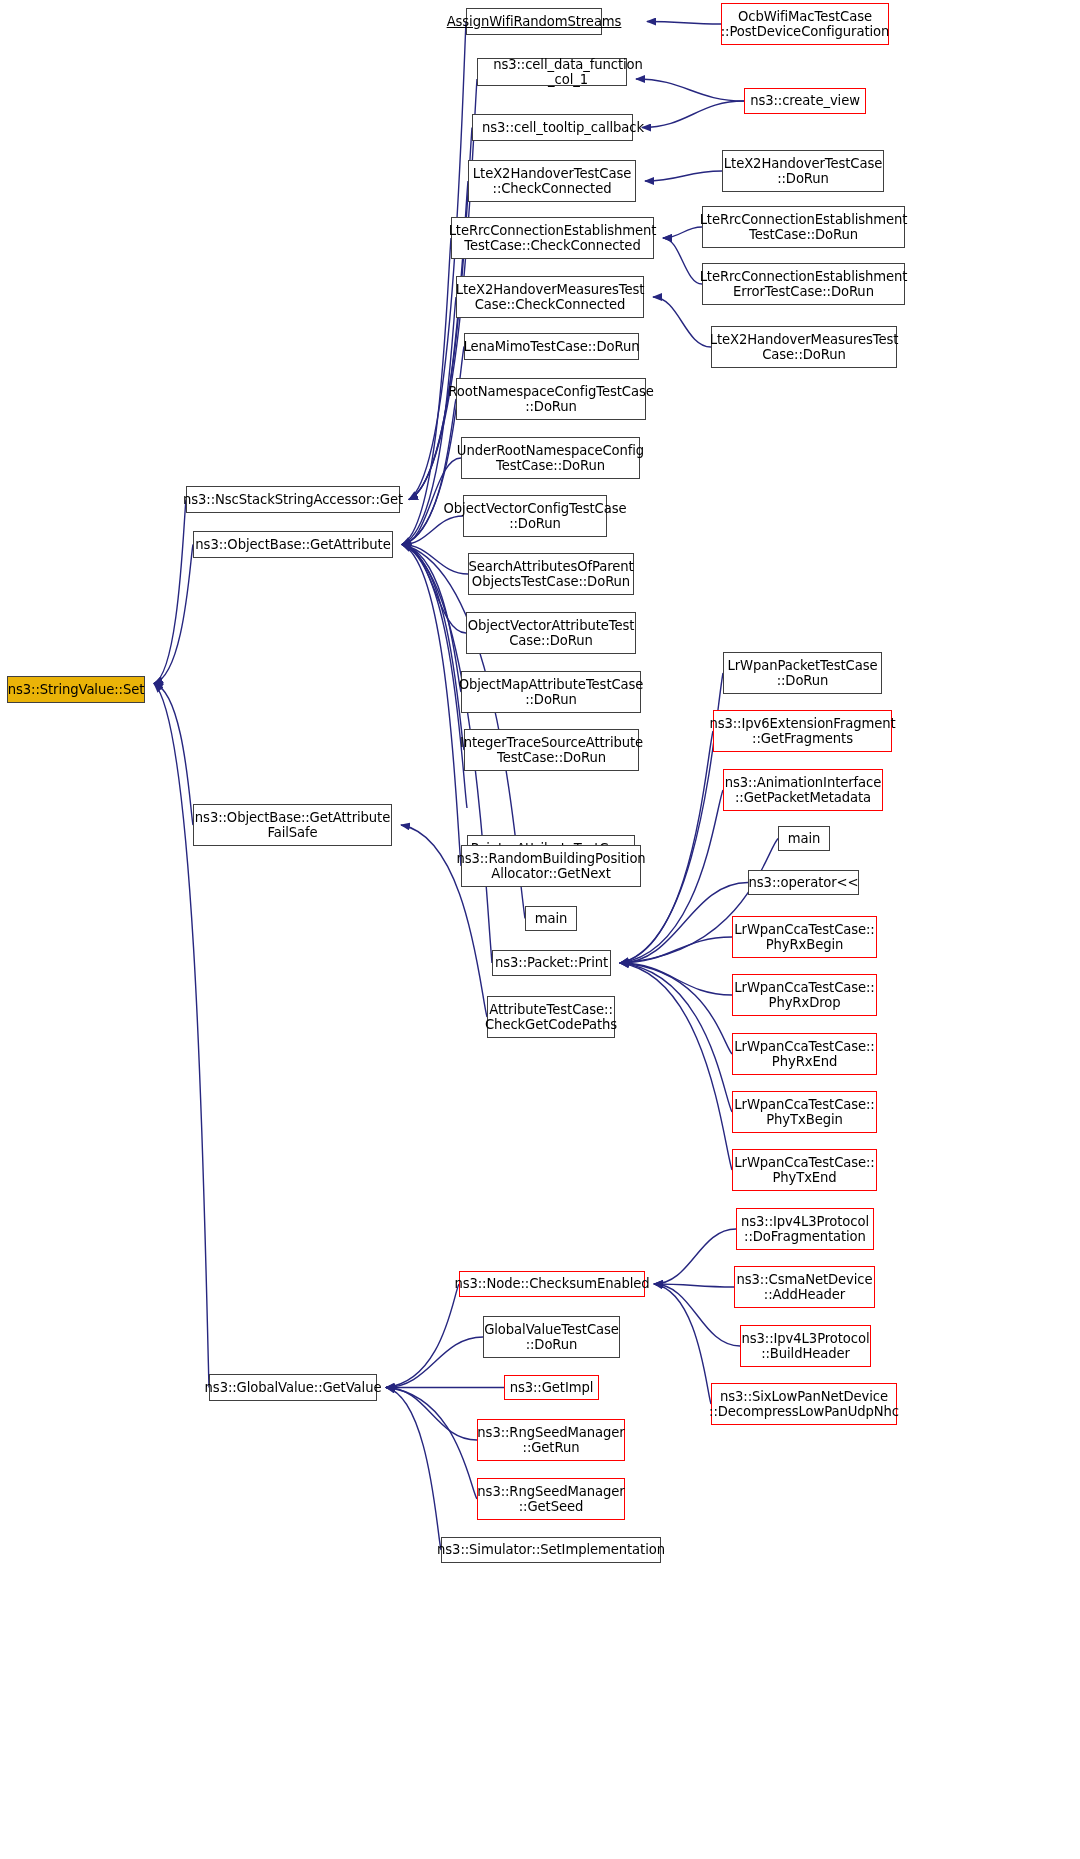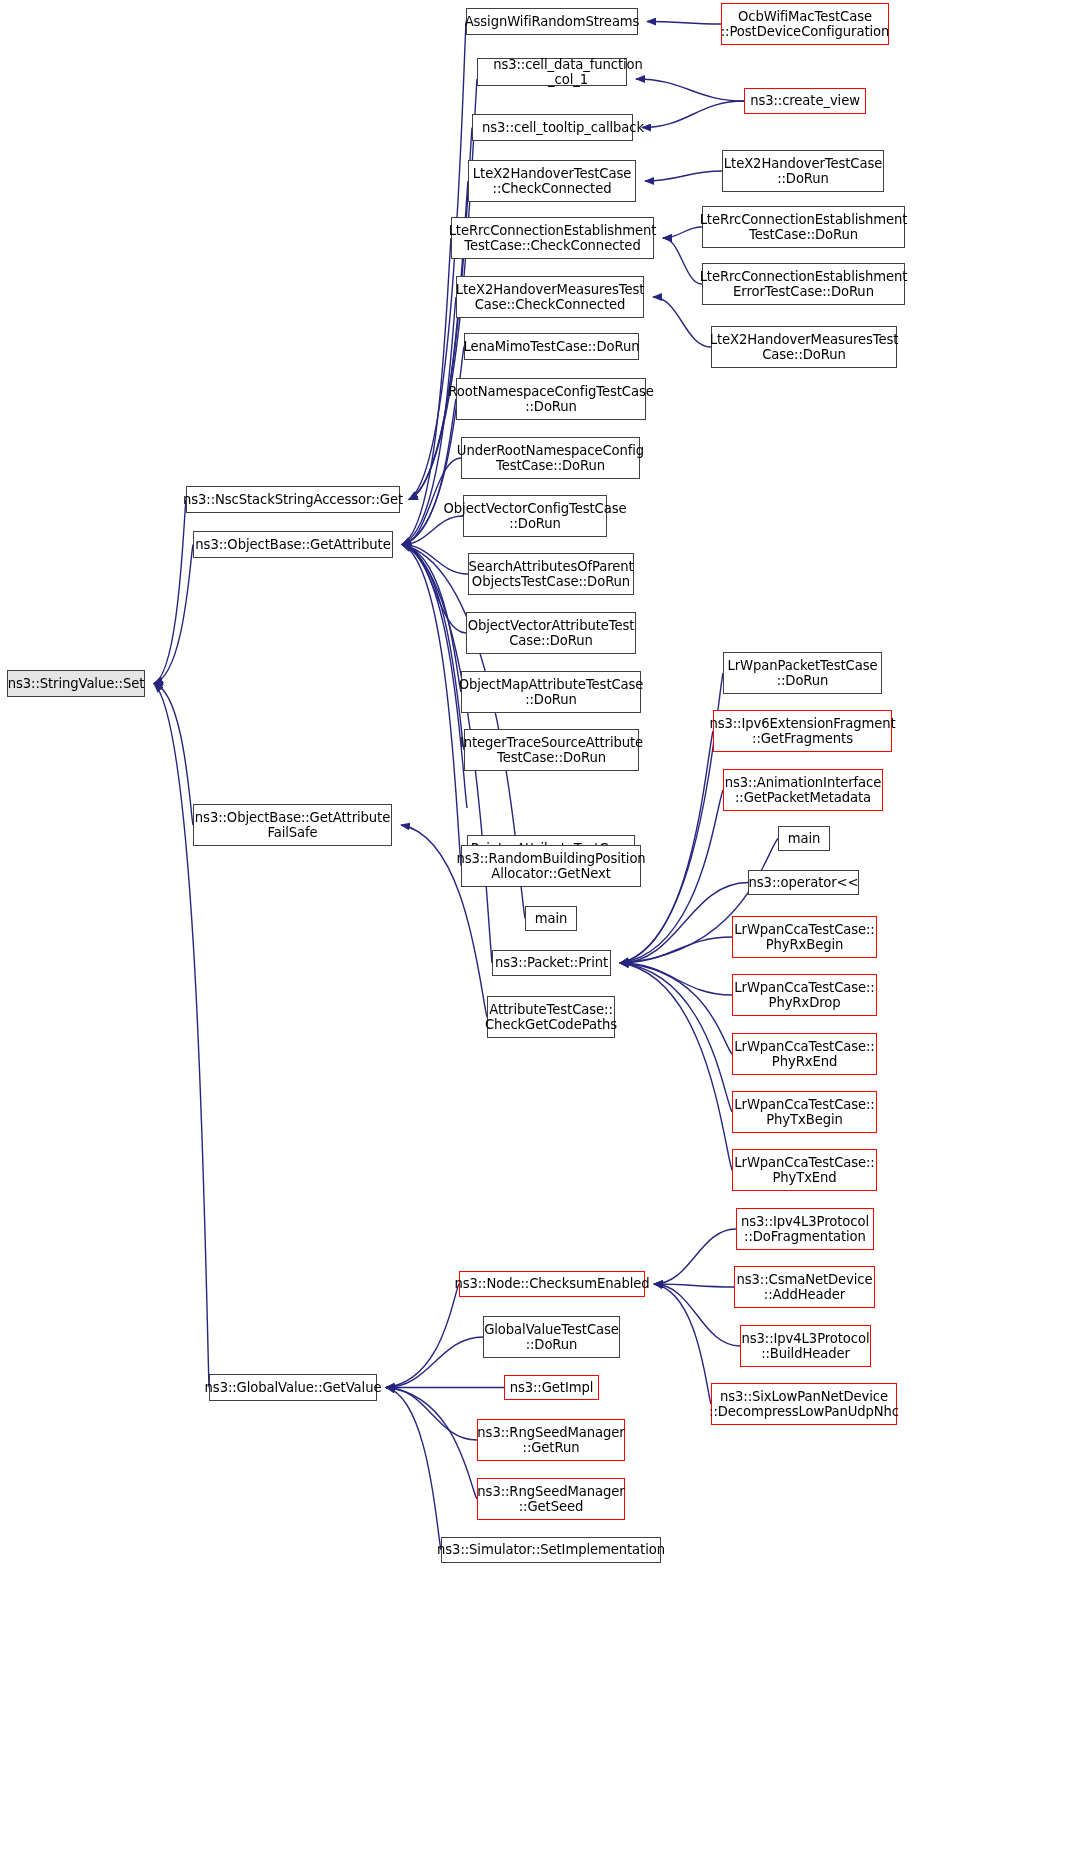--- a/index.html
+++ b/index.html
@@ -37,22 +37,23 @@
     line-height: 15.5px;
     letter-spacing: -0.1px;
     padding: 1px 3px;
     white-space: pre-line;
     z-index: 3;
   }
   .node.red {
     border-color: #ff0000;
   }
   .node.root {
-    background: #e5e5e5;
+    background: #eab308;
     border-color: #404040;
+    margin-top: 6px;
   }
 </style>
 </head>
 <body>
 
 <div id="canvas">
 
   <svg class="edges" viewBox="0 0 1080 1859">
     <defs>
       <marker id="ah" markerWidth="10" markerHeight="8" refX="9" refY="4" orient="auto" markerUnits="userSpaceOnUse">
@@ -113,21 +114,21 @@
       </g>
   </svg>
 
   <div id="node-layer">
       <div class="node root" style="left: 7px; top: 670px; width: 138px; height: 27px;">ns3::StringValue::Set</div>
       <div class="node" style="left: 186px; top: 486px; width: 214px; height: 27px;">ns3::NscStackStringAccessor::Get</div>
       <div class="node" style="left: 193px; top: 531px; width: 200px; height: 27px;">ns3::ObjectBase::GetAttribute</div>
       <div class="node" style="left: 193px; top: 804px; width: 199px; height: 42px;">ns3::ObjectBase::GetAttribute
 FailSafe</div>
       <div class="node" style="left: 209px; top: 1374px; width: 168px; height: 27px;">ns3::GlobalValue::GetValue</div>
-      <div class="node" style="left: 466px; top: 8px; width: 172px; height: 27px;">AssignWifiRandomStreams</div>
+      <div class="node" style="left: 466px; top: 8px; width: 136px; height: 27px; text-decoration: underline;">AssignWifiRandomStreams</div>
       <div class="node" style="left: 477px; top: 58px; width: 150px; height: 28px; padding-left: 35px;">ns3::cell_data_function
 _col_1</div>
       <div class="node" style="left: 472px; top: 114px; width: 161px; height: 27px; padding-left: 24px;">ns3::cell_tooltip_callback</div>
       <div class="node" style="left: 468px; top: 160px; width: 168px; height: 42px;">LteX2HandoverTestCase
 ::CheckConnected</div>
       <div class="node" style="left: 451px; top: 217px; width: 203px; height: 42px;">LteRrcConnectionEstablishment
 TestCase::CheckConnected</div>
       <div class="node" style="left: 456px; top: 276px; width: 188px; height: 42px;">LteX2HandoverMeasuresTest
 Case::CheckConnected</div>
       <div class="node" style="left: 464px; top: 333px; width: 175px; height: 27px;">LenaMimoTestCase::DoRun</div>

